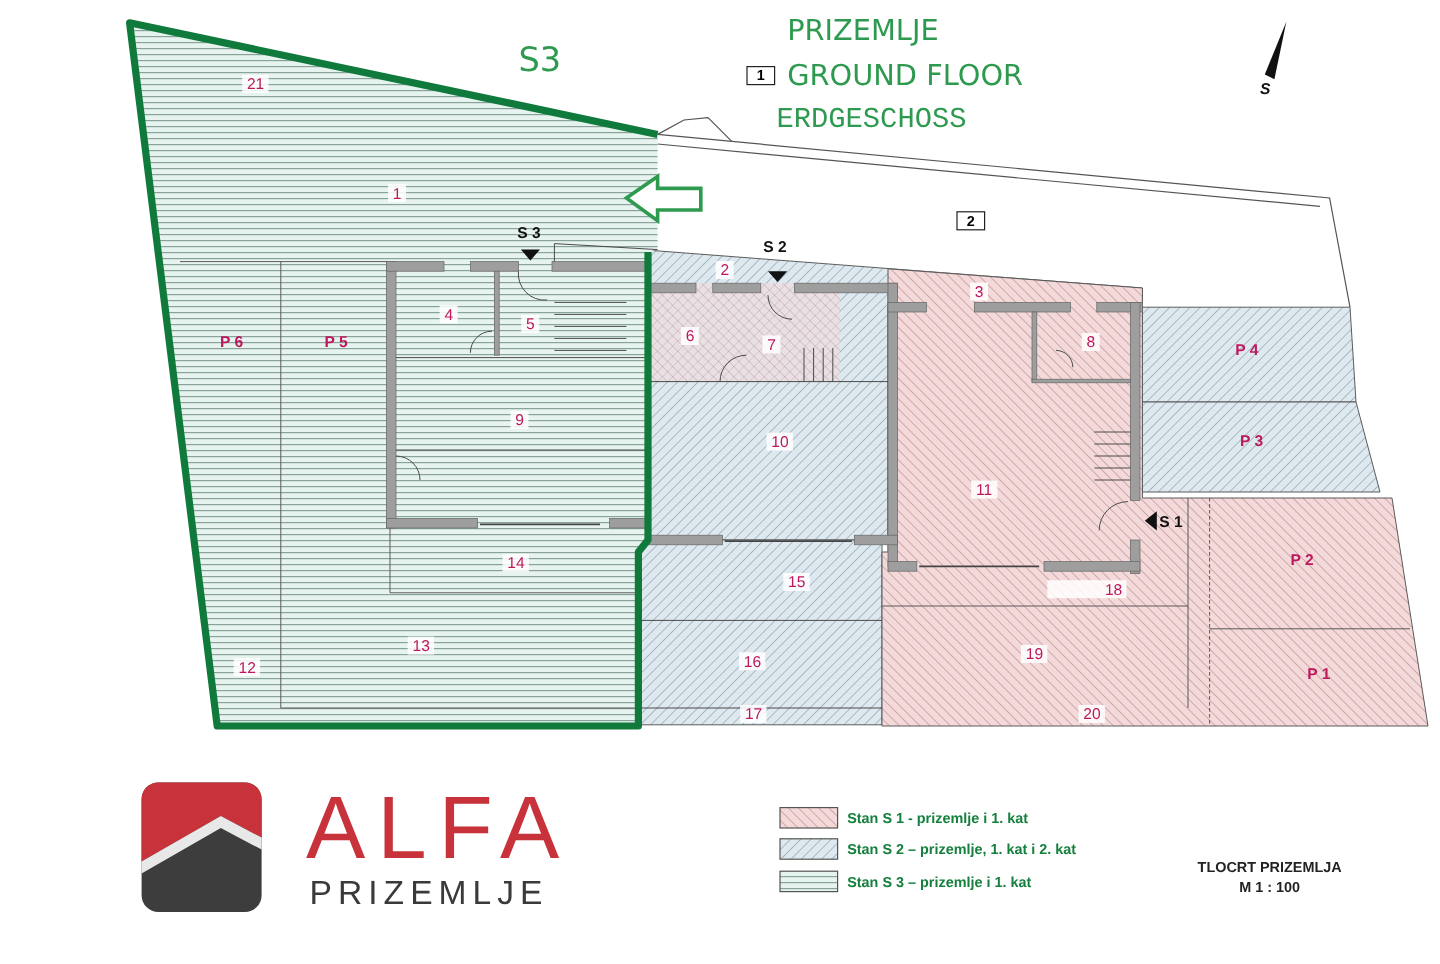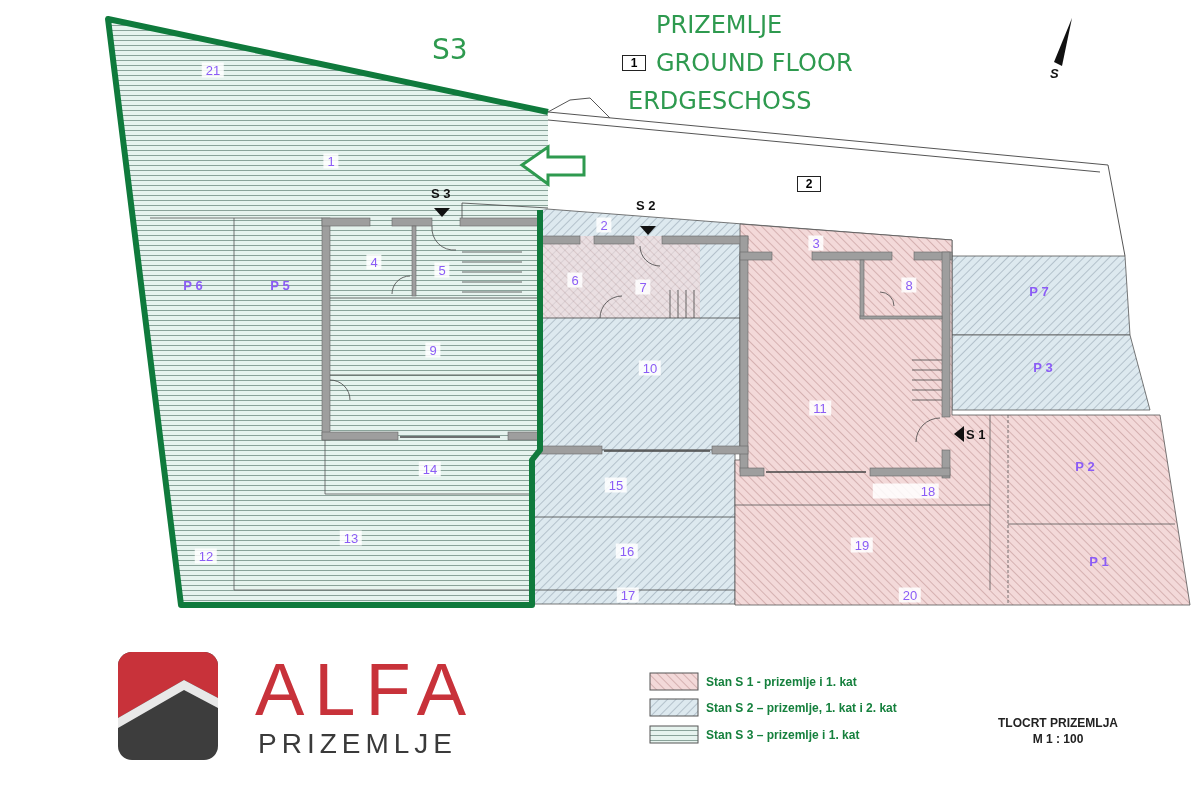--- a/index.html
+++ b/index.html
@@ -1,18 +1,18 @@
 <!DOCTYPE html>
 <html><head>
 <meta charset="utf-8">
 <style>
   html,body{margin:0;padding:0;background:#fff;}
   body{width:1200px;height:803px;position:relative;overflow:hidden;font-family:"Liberation Sans",sans-serif;}
   #plan{position:absolute;left:0;top:0;width:1200px;height:803px;}
-  .lbl{position:absolute;font-family:"Liberation Sans",sans-serif;font-size:13px;color:#8b5cf6;background:rgba(255,255,255,0.85);padding:0 4px;line-height:15px;transform:translate(-50%,-50%);white-space:nowrap;}
+  .lbl{position:absolute;font-family:"Liberation Sans",sans-serif;font-size:13px;color:#be185d;background:rgba(255,255,255,0.85);padding:0 4px;line-height:15px;transform:translate(-50%,-50%);white-space:nowrap;}
   .lbl.bold{font-weight:bold;background:transparent;}
   .green-title{position:absolute;color:#2e9a4f;font-family:"DejaVu Sans",sans-serif;font-size:24px;line-height:32px;}
   .s3-tag{position:absolute;left:432px;top:33px;color:#2e9a4f;font-family:"DejaVu Sans",sans-serif;font-size:28px;}
   .boxnum{position:absolute;border:1px solid #222;background:#fff;font-size:12px;font-weight:bold;width:22px;height:14px;line-height:14px;text-align:center;}
   .legend-text{font-size:12px;font-weight:bold;color:#15803d;}
   .caption{position:absolute;left:978px;top:715px;width:160px;text-align:center;font-size:12px;font-weight:bold;color:#222;line-height:16px;}
   .logo-word{position:absolute;left:255px;top:650px;font-size:74px;color:#c8323a;letter-spacing:10px;font-weight:normal;line-height:80px;}
   .logo-sub{position:absolute;left:258px;top:728px;font-size:28px;color:#3a3a3a;letter-spacing:5px;line-height:32px;}
   .entr{position:absolute;font-size:13px;font-weight:bold;color:#111;}
 </style>
@@ -134,21 +134,21 @@
 
   <g>
     <rect x="118" y="652" width="100" height="108" rx="14" fill="#3d3d3d"></rect>
     <path d="M118,666 a14,14 0 0 1 14,-14 h72 a14,14 0 0 1 14,14 v32 l-34,-18 l-66,38 z" fill="#c8323a"></path>
     <path d="M118,718 l66,-38 l34,18 v10 l-34,-18 l-66,38 z" fill="#e8e8e8"></path>
   </g>
 </svg>
 
 <div class="green-title" style="left:656px;top:9px;">PRIZEMLJE</div>
 <div class="green-title" style="left:656px;top:47px;">GROUND FLOOR</div>
-<div class="green-title" style="left:628px;top:85px;">ERDGESCHOSS</div>
+<div class="green-title" style="left:647px;top:85px;font-family:Liberation Mono, monospace;">ERDGESCHOSS</div>
 <div class="s3-tag">S3</div>
 
 <div class="entr" style="left:1050px;top:66px;font-style:italic;">S</div>
 
 <div class="boxnum" style="left:622px;top:55px;">1</div>
 <div class="boxnum" style="left:797px;top:176px;">2</div>
 
 <div class="entr" style="left:431px;top:186px;">S 3</div>
 <div class="entr" style="left:636px;top:198px;">S 2</div>
 <div class="entr" style="left:966px;top:427px;">S 1</div>
@@ -159,32 +159,32 @@
 <div class="lbl" style="left:816px;top:243px;">3</div>
 <div class="lbl" style="left:374px;top:262px;">4</div>
 <div class="lbl" style="left:442px;top:270px;">5</div>
 <div class="lbl" style="left:575px;top:280px;">6</div>
 <div class="lbl" style="left:643px;top:287px;">7</div>
 <div class="lbl" style="left:909px;top:285px;">8</div>
 <div class="lbl" style="left:433px;top:350px;">9</div>
 <div class="lbl" style="left:650px;top:368px;">10</div>
 <div class="lbl" style="left:820px;top:408px;">11</div>
 <div class="lbl" style="left:430px;top:469px;">14</div>
-<div class="lbl" style="left:616px;top:485px;">15</div>
+<div class="lbl" style="left:664px;top:485px;">15</div>
 <div class="lbl" style="left:906px;top:491px;padding-left:48px;">18</div>
 <div class="lbl" style="left:862px;top:545px;">19</div>
 <div class="lbl" style="left:627px;top:551px;">16</div>
 <div class="lbl" style="left:351px;top:538px;">13</div>
 <div class="lbl" style="left:206px;top:556px;">12</div>
 <div class="lbl" style="left:628px;top:595px;">17</div>
 <div class="lbl" style="left:910px;top:595px;">20</div>
 
 <div class="lbl bold" style="left:193px;top:285px;">P 6</div>
 <div class="lbl bold" style="left:280px;top:285px;">P 5</div>
-<div class="lbl bold" style="left:1039px;top:291px;">P 7</div>
+<div class="lbl bold" style="left:1039px;top:291px;">P 4</div>
 <div class="lbl bold" style="left:1043px;top:367px;">P 3</div>
 <div class="lbl bold" style="left:1085px;top:466px;">P 2</div>
 <div class="lbl bold" style="left:1099px;top:561px;">P 1</div>
 
 <div>
   <div class="legend-text" style="position:absolute;left:706px;top:675px;">Stan S 1 - prizemlje i 1. kat</div>
   <div class="legend-text" style="position:absolute;left:706px;top:701px;">Stan S 2 – prizemlje, 1. kat i 2. kat</div>
   <div class="legend-text" style="position:absolute;left:706px;top:728px;">Stan S 3 – prizemlje i 1. kat</div>
 </div>
 

